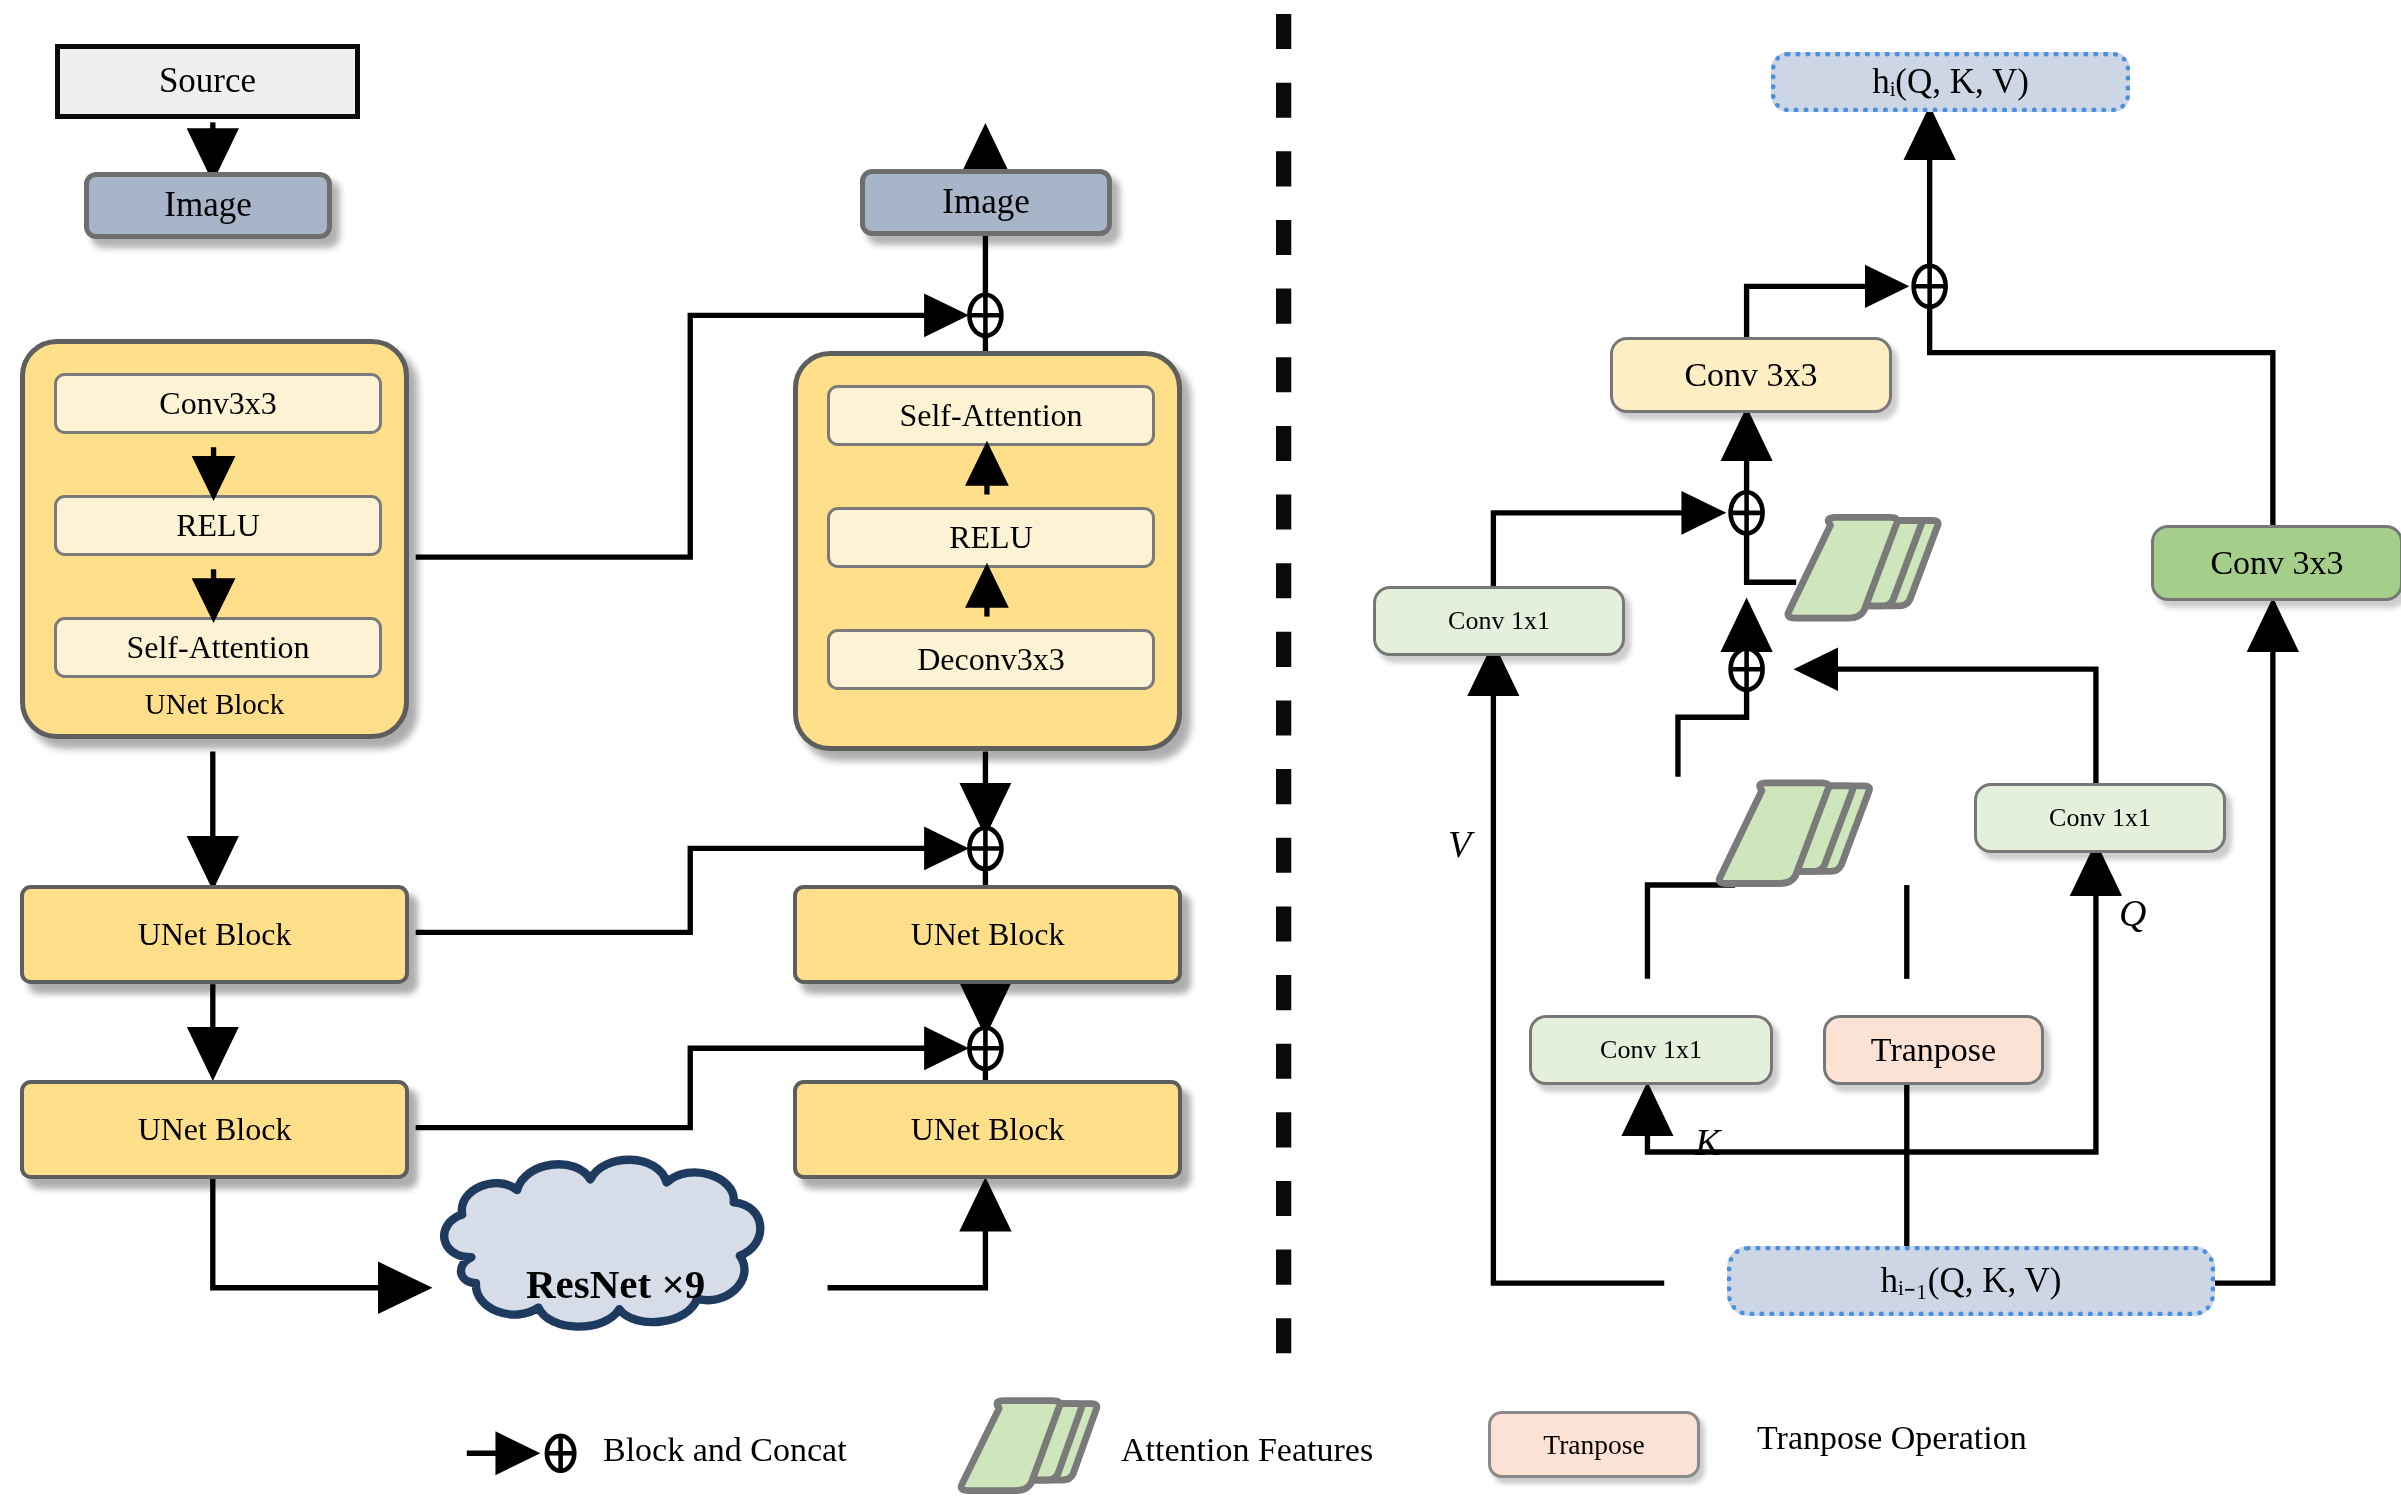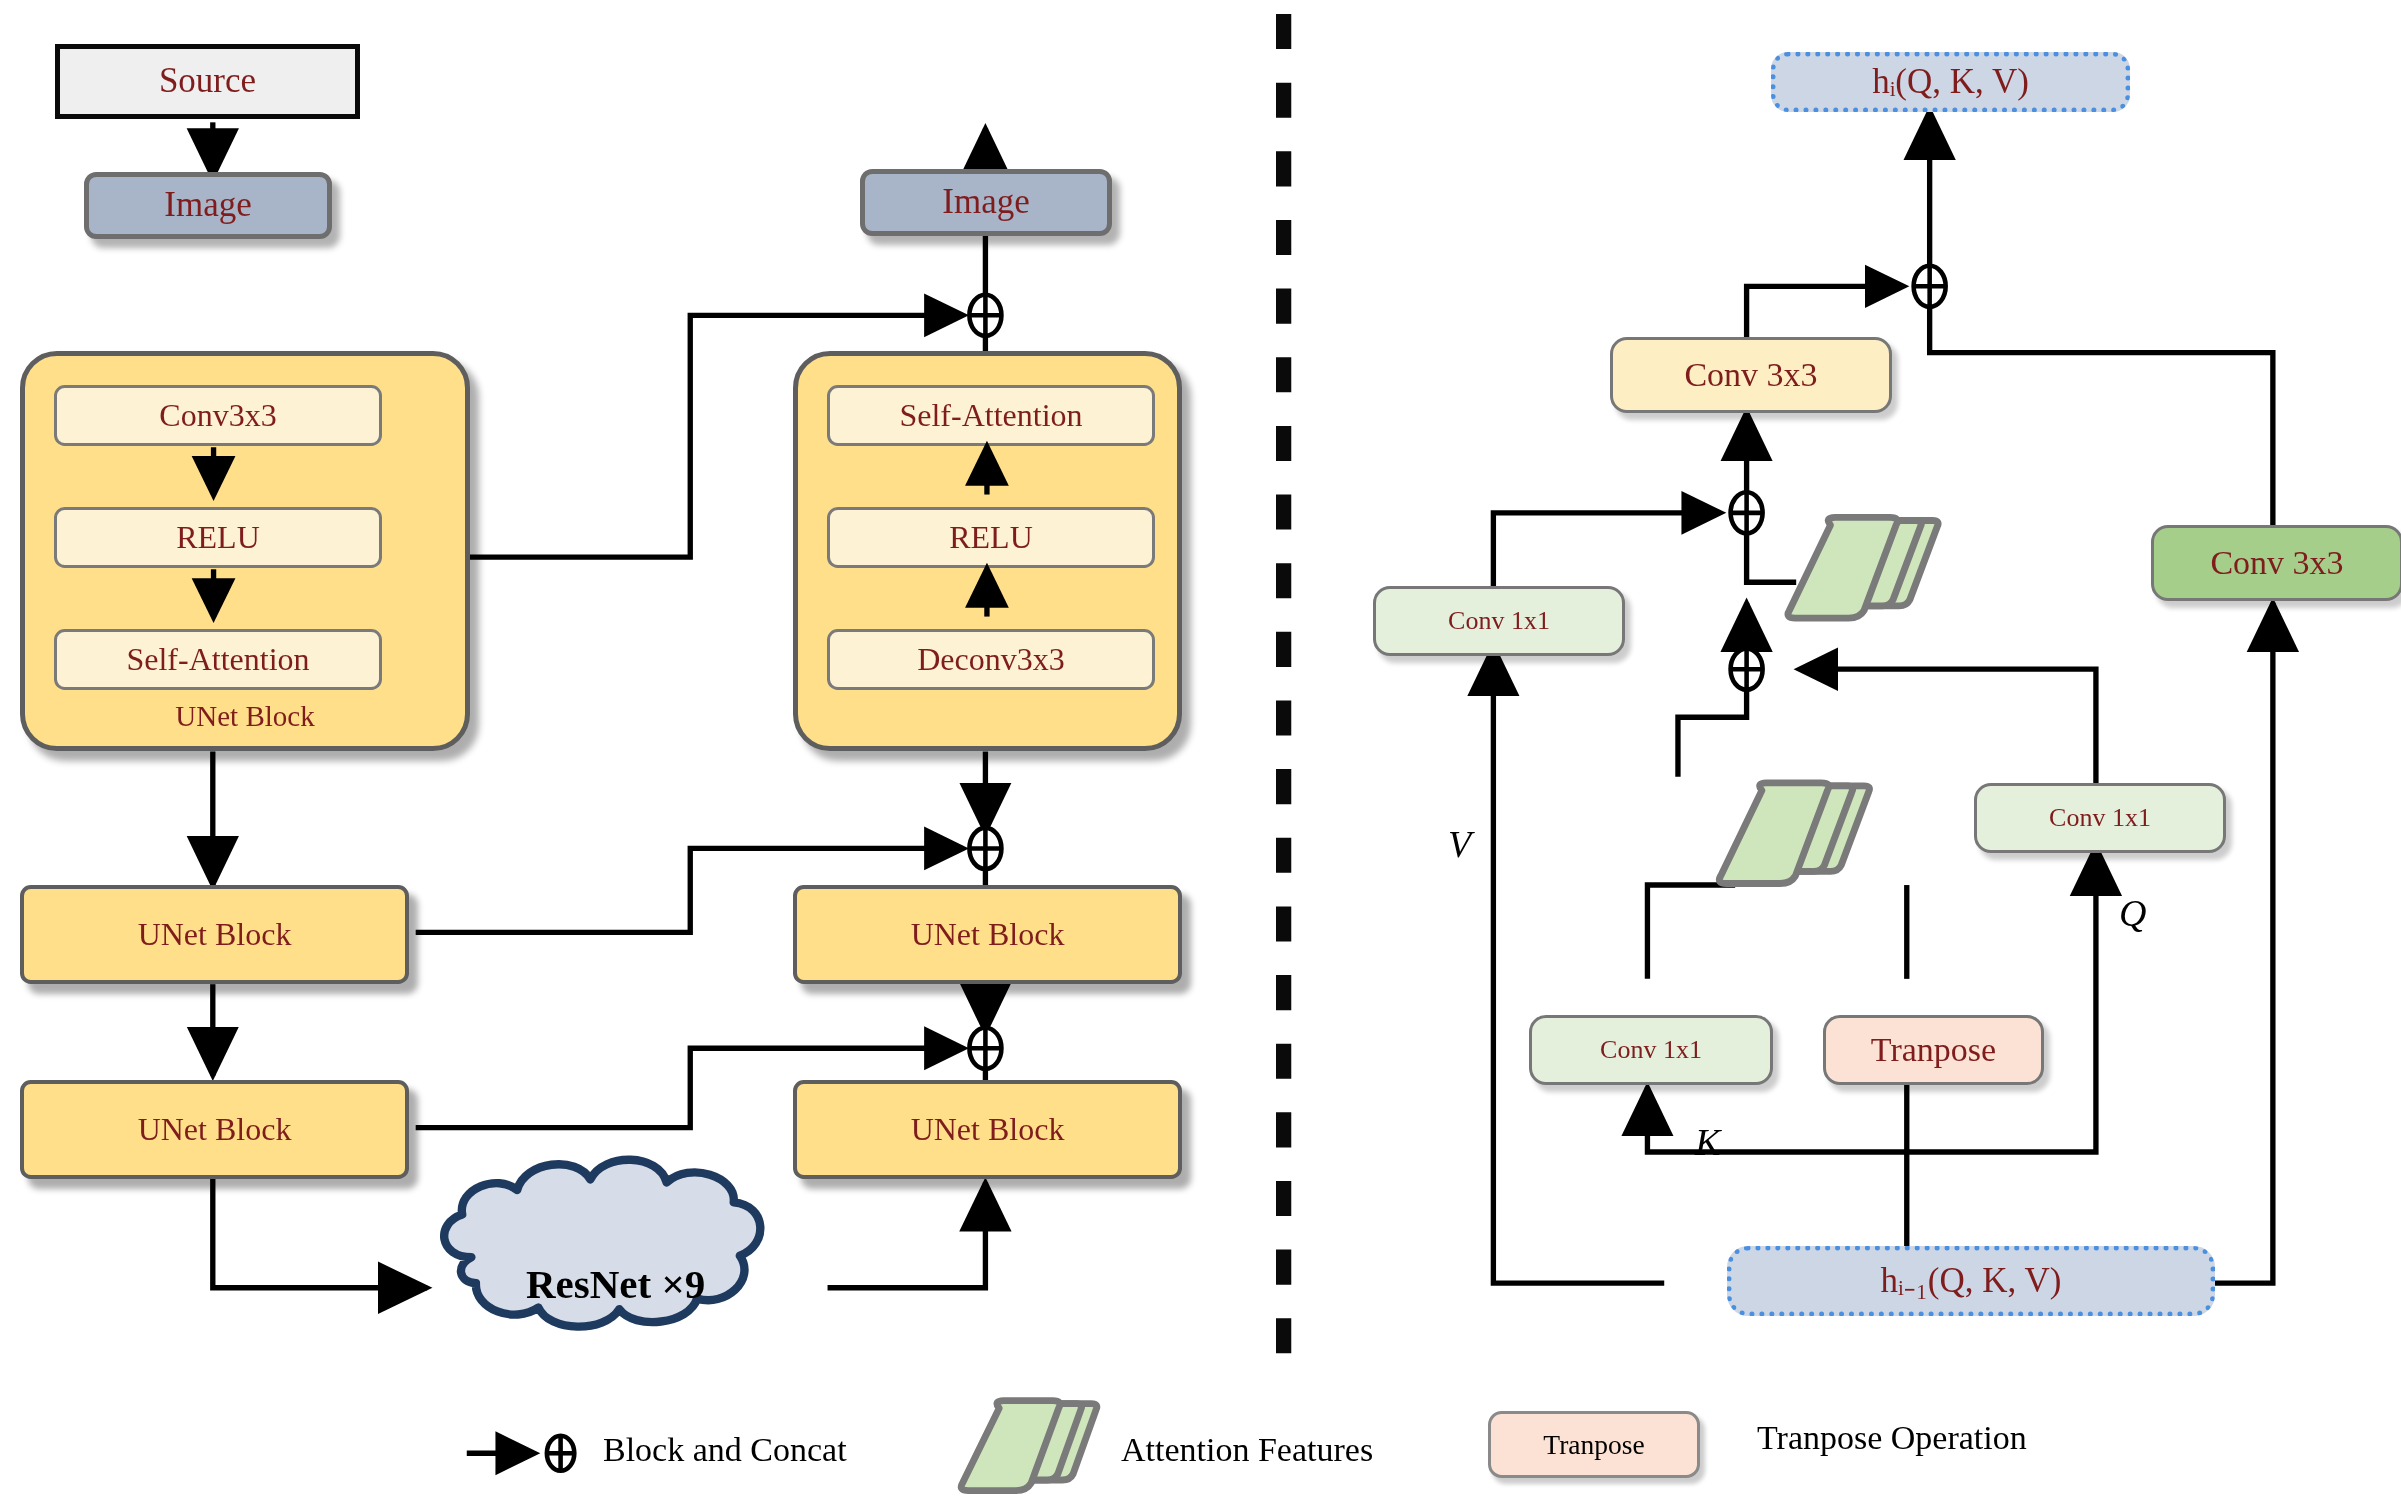--- a/index.html
+++ b/index.html
@@ -1,20 +1,20 @@
 <!DOCTYPE html>
 <html style="font-size:12.2px"><head>
 <meta charset="utf-8">
 <style>
   html,body{margin:0;padding:0;background:#fff;}
   body{font-family:"Liberation Serif", serif;}
   #root{position:relative;width:2401px;height:1510px;background:#fff;overflow:hidden;}
 
   .node{position:absolute;box-sizing:border-box;display:flex;align-items:center;
-        justify-content:center;text-align:center;color:#7f1d1d;line-height:1.05;}
+        justify-content:center;text-align:center;color:#000000;line-height:1.05;}
 
   
   .hdrbox{background:#efefef;border:5.3px solid #0a0a0a;font-size:35px;}
 
   
   .imgbox{background:#a8b4c8;border:5.3px solid #6e6e6e;border-radius:12.2px;font-size:35px;
           box-shadow:7.6px 8.4px 6.9px rgba(0,0,0,.30);}
 
   
   .unet-outer{background:#ffdf8a;border:5.3px solid #5e5e5e;border-radius:37px;
@@ -192,21 +192,21 @@
     </g>
   </svg>
 
   <div class="node hdrbox" style="left:55px;top:44px;width:305px;height:75px;">Source</div>
 
   <div class="node imgbox" style="left:84px;top:172px;width:248px;height:67px;">Image</div>
 
 
   <div class="node imgbox" style="left:860px;top:169px;width:252px;height:67px;">Image</div>
 
-  <div class="node unet-outer" style="left:20px;top:351px;width:450px;height:400px;">
+  <div class="node unet-outer" style="left:20px;top:339px;width:389px;height:400px;">
     <div class="unet-inner" style="left:29px;top:29px;width:328px;height:61px;">Conv3x3</div>
     <div class="unet-inner" style="left:29px;top:151px;width:328px;height:61px;">RELU</div>
     <div class="unet-inner" style="left:29px;top:273px;width:328px;height:61px;">Self-Attention</div>
     <div class="unet-caption" style="left:0;top:345px;">UNet Block</div>
   </div>
 
   <svg class="wires" viewBox="0 0 3148 1979" width="2401" height="1510">
     <g stroke="#000" fill="none" stroke-width="7">
       <line x1="280" y1="586" x2="280" y2="648" marker-end="url(#arw)"></line>
       <line x1="280" y1="746" x2="280" y2="808" marker-end="url(#arw)"></line>

